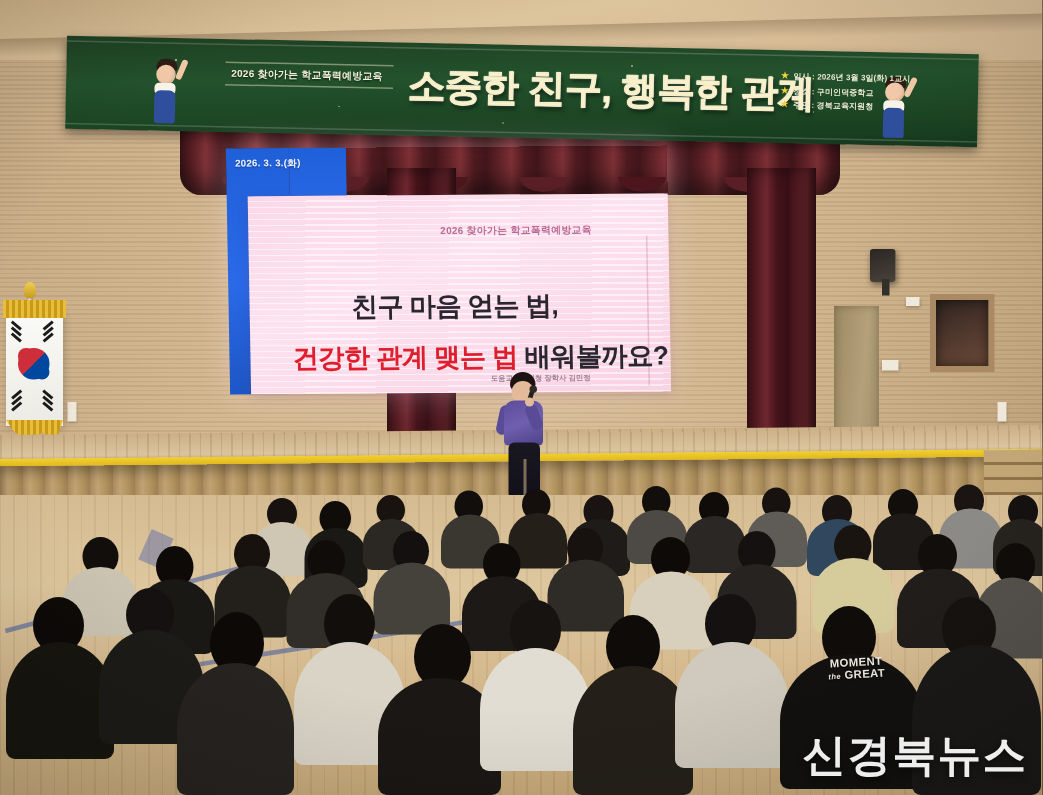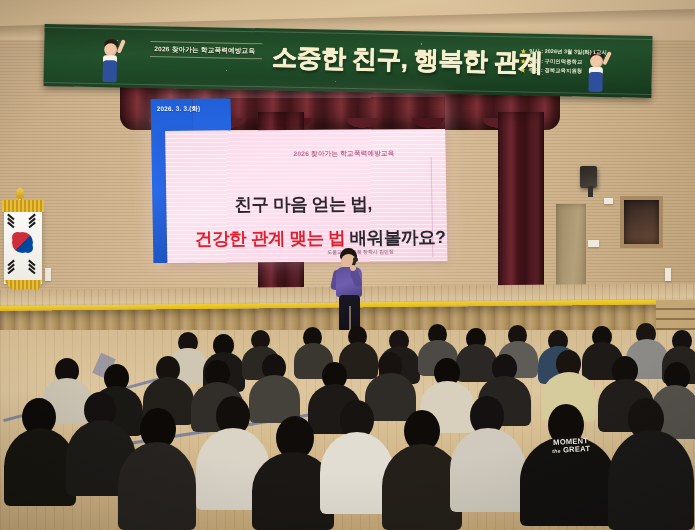--- a/index.html
+++ b/index.html
@@ -545,13 +545,14 @@
   <div class="aud" style="left:608px;top:430px;width:86px;height:100px;background:#1b1917;"></div>
 
   <div class="jacket-txt">
     <span>MOMENT</span><br>
     <span class="small">the</span>
     <span>GREAT</span>
   </div>
 
   <div class="vignette"></div>
 
+  <div class="wm">신경북뉴스</div>
 </div>
 
 </body></html>

